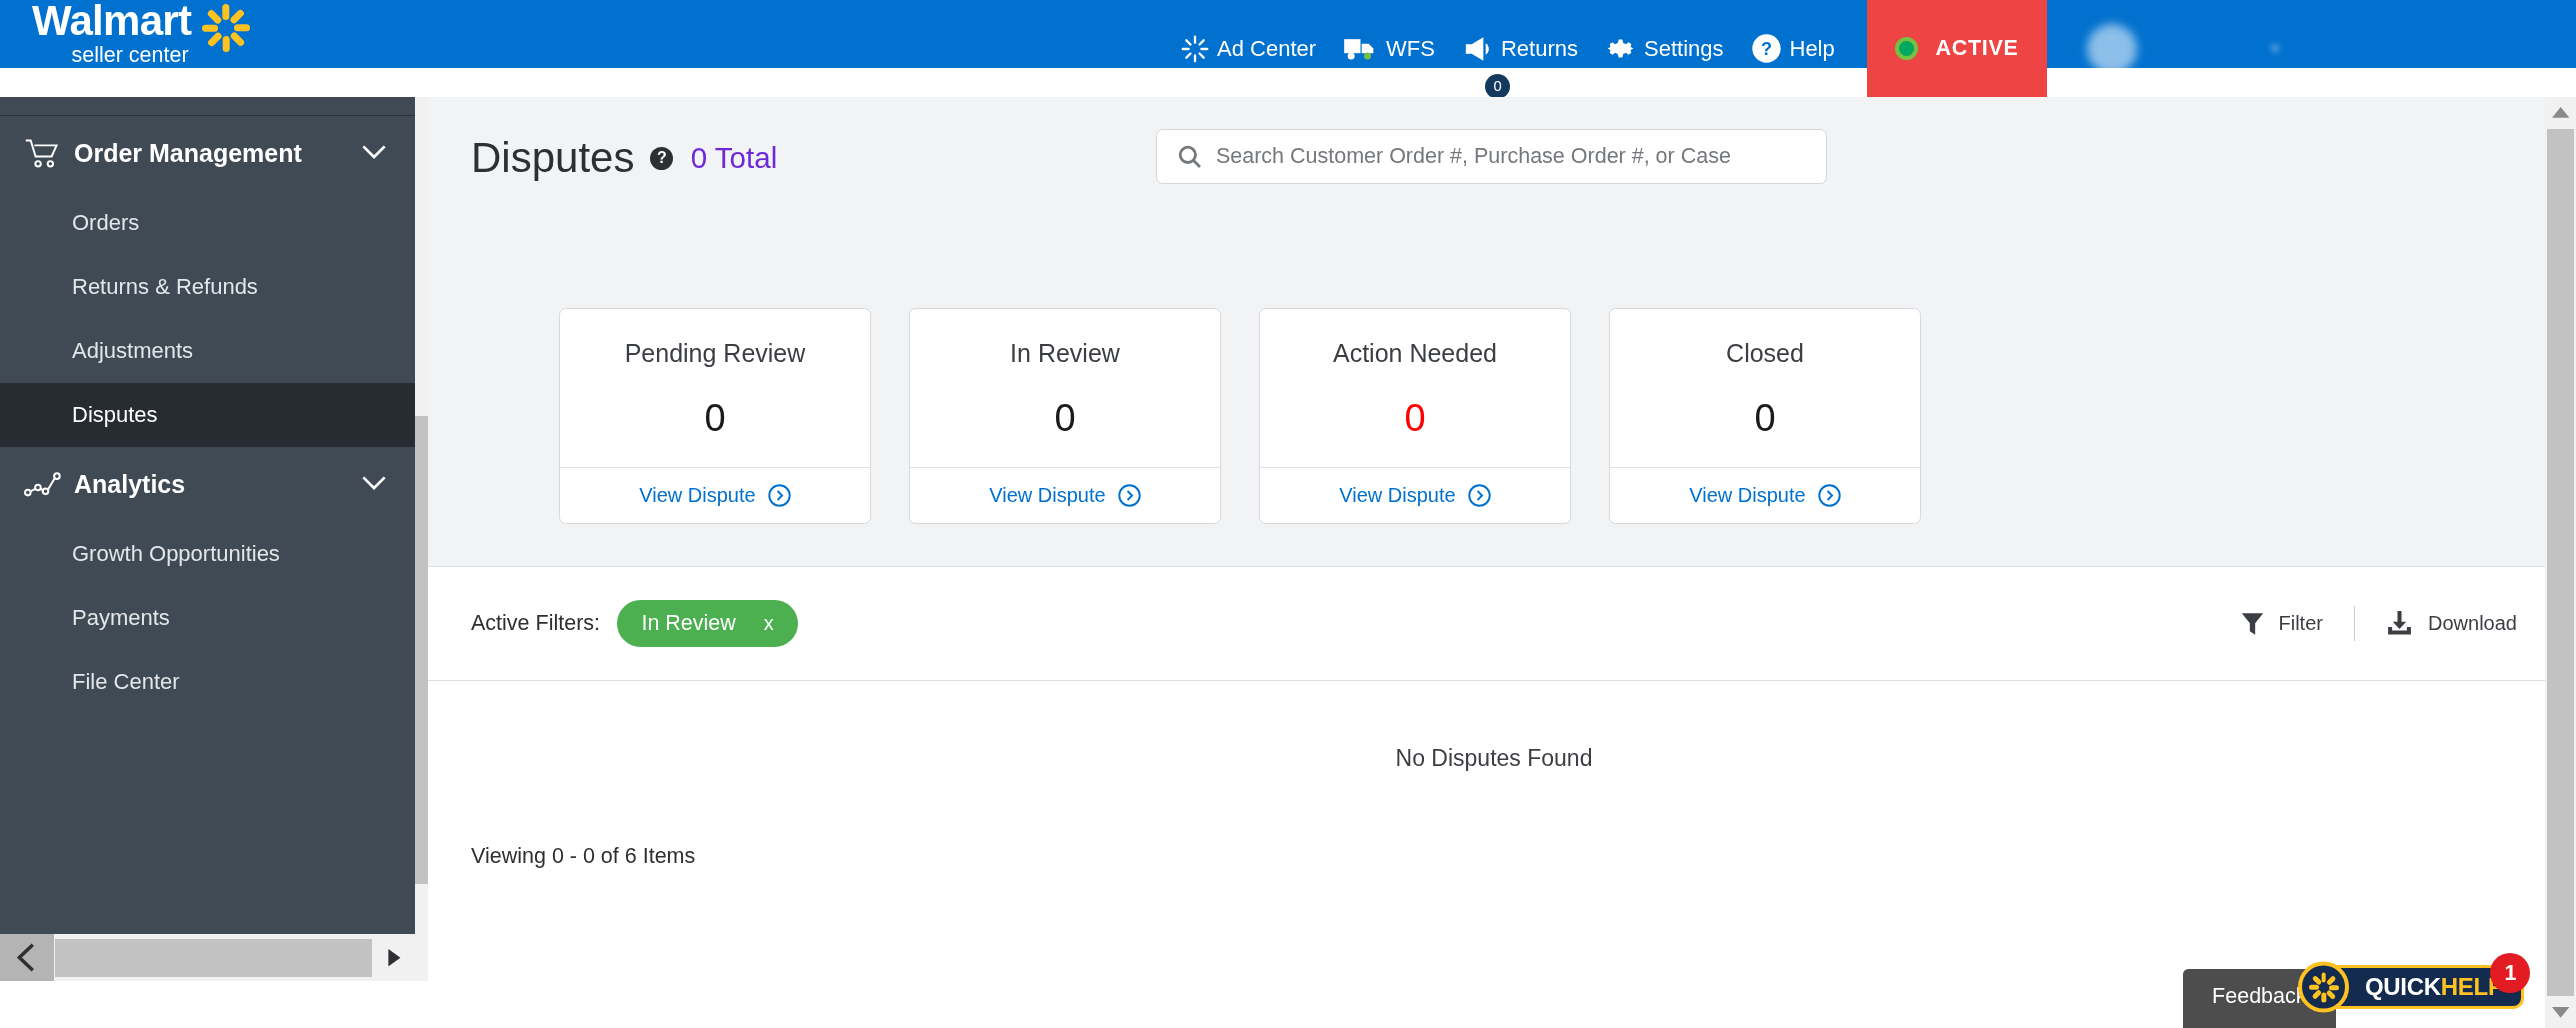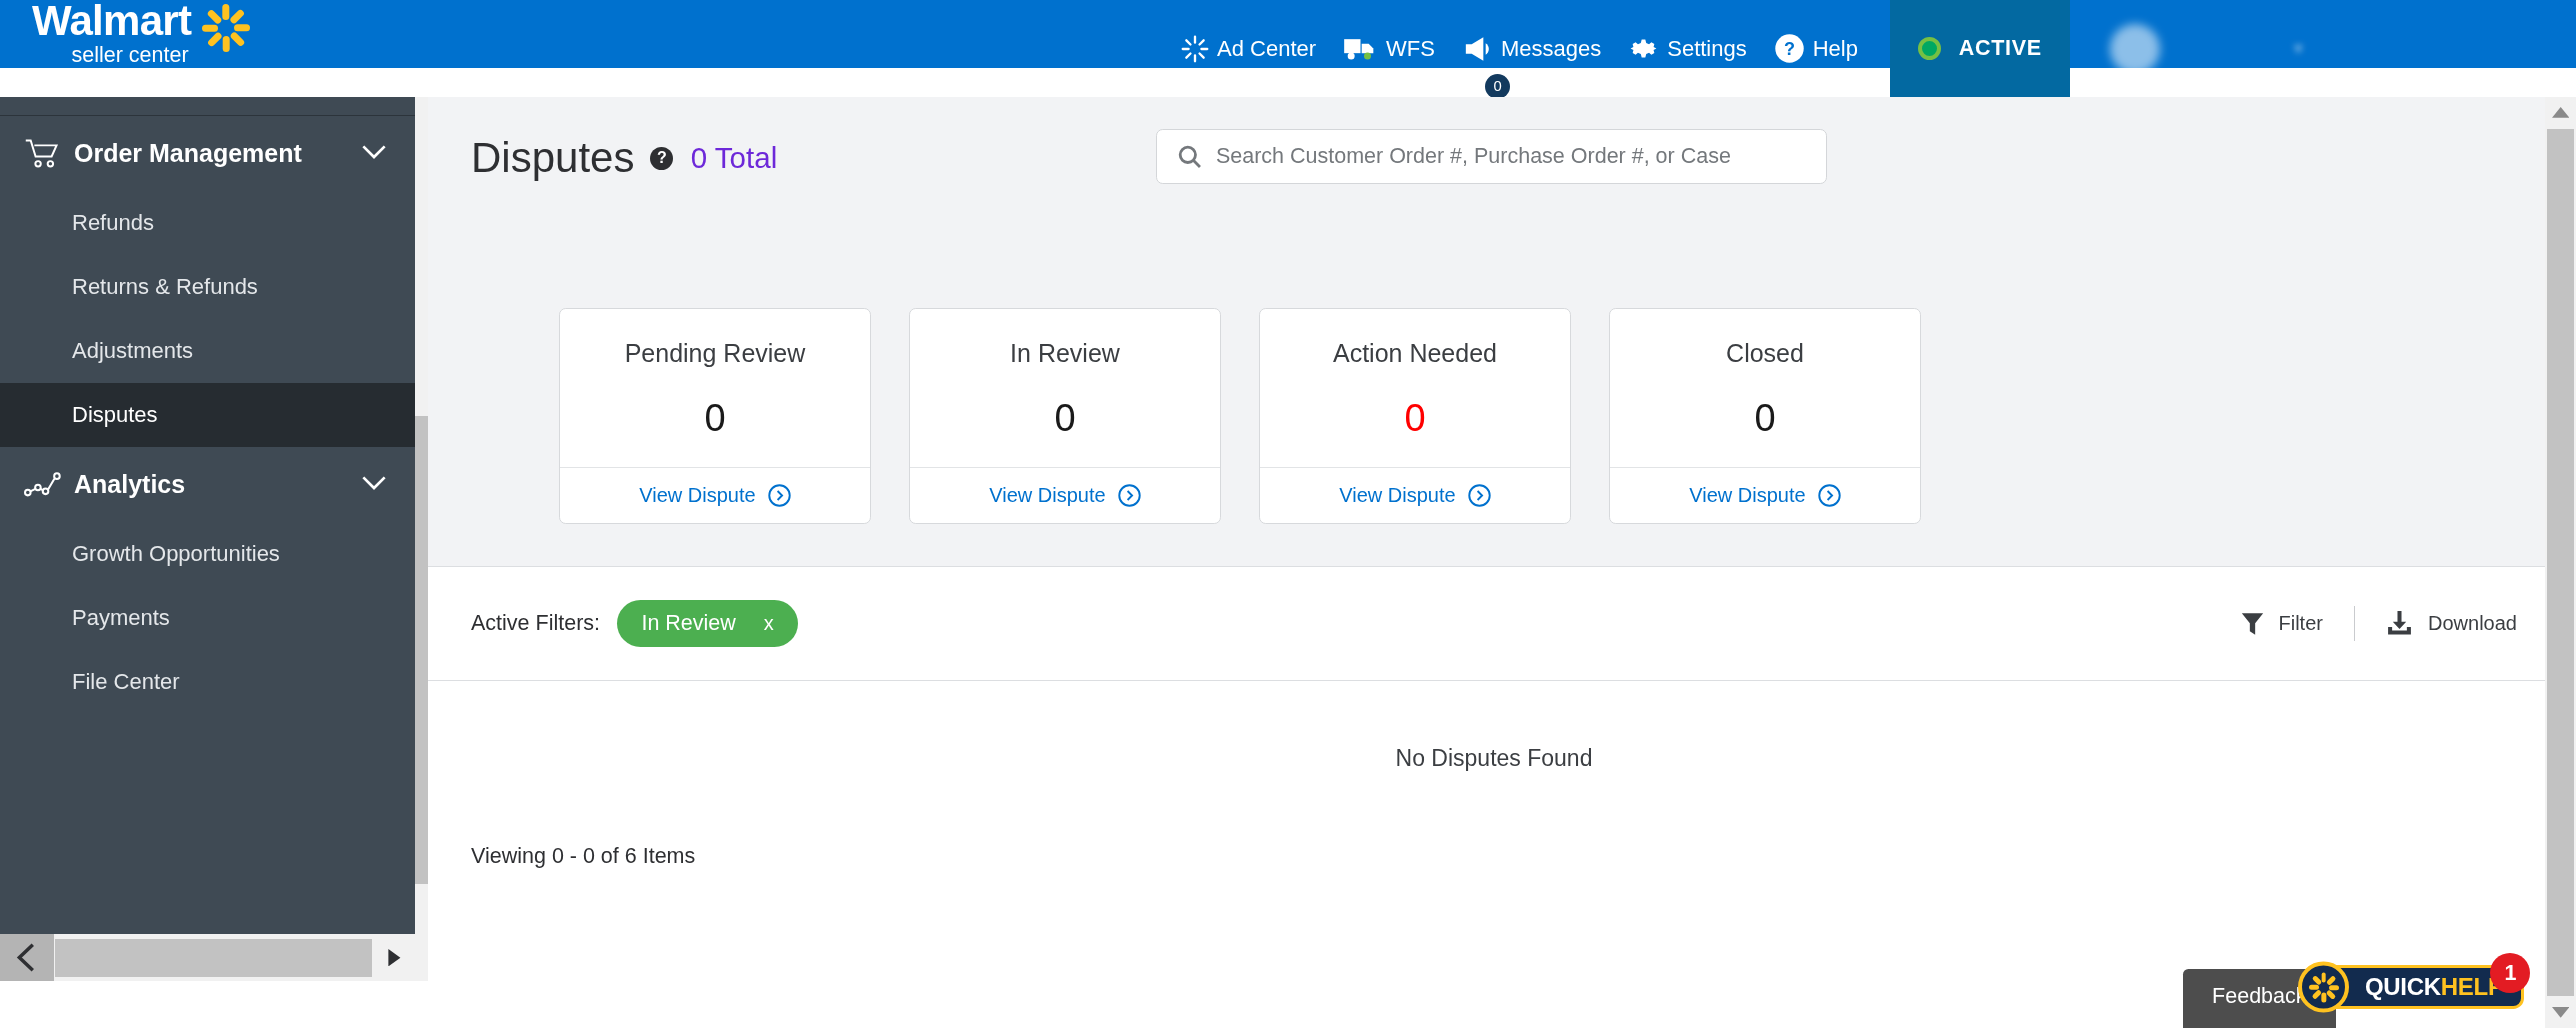--- a/index.html
+++ b/index.html
@@ -55,21 +55,21 @@
   .nav-label { white-space: nowrap; }
 
   .msg-badge {
     position: absolute; left: 23px; top: 39px;
     background: #133A5E; color: #fff; border-radius: 50%;
     width: 25.5px; height: 25.5px; font-size: 14.8px;
     display: flex; align-items: center; justify-content: center;
   }
 
   .active-chip {
-    height: 97px; background: #0369a1; display: flex; align-items: center;
+    height: 97px; background: #ef4444; display: flex; align-items: center;
     padding: 0 28px; margin-left: 5.4px;
   }
   .active-dot {
     width: 23px; height: 23px; border-radius: 50%;
     background: #00A862; border: 4px solid #76C043; margin-right: 17.4px;
   }
   .active-label { color: #fff; font-size: 21.5px; font-weight: bold; letter-spacing: 0.7px; }
 
   .user-area {
     display: flex; align-items: center; margin-left: 40px;
@@ -335,21 +335,21 @@
       </div>
 
       <div class="nav-item">
         <span class="ico">
           <svg width="31" height="28" viewBox="0 0 26 24">
             <path fill="#ffffff" d="M3 8h5l10-6v20L8 16H3z"></path>
             <path fill="#ffffff" d="M20 7a6 6 0 010 10z"></path>
           </svg>
         </span>
         <span class="msg-badge">0</span>
-        <span class="nav-label">Messages</span>
+        <span class="nav-label">Returns</span>
       </div>
 
       <div class="nav-item">
         <span class="ico">
           <svg width="31" height="31" viewBox="0 0 24 24">
             <path fill="#ffffff" d="M12 8a4 4 0 100 8 4 4 0 000-8zm10 4l-2.2-1.1.6-2.4-2.3-1.3-1.8 1.6-2.2-1L13.4 5h-2.8l-.7 2.8-2.2 1-1.8-1.6L3.6 8.5l.6 2.4L2 12l2.2 1.1-.6 2.4 2.3 1.3 1.8-1.6 2.2 1 .7 2.8h2.8l.7-2.8 2.2-1 1.8 1.6 2.3-1.3-.6-2.4z"></path>
           </svg>
         </span>
         <span class="nav-label">Settings</span>
       </div>
@@ -389,21 +389,21 @@
           <circle cx="21" cy="21" r="2.2"></circle>
         </svg>
       </span>
       <span class="sb-section-label">Order Management</span>
       <span class="sb-chevron">
         <svg width="24" height="14.8" viewBox="0 0 18 11" fill="none" stroke="#ffffff" stroke-width="2">
             <path d="M1 1l8 8 8-8"></path>
           </svg>
       </span>
     </div>
-    <div class="sb-item">Refunds</div>
+    <div class="sb-item">Orders</div>
     <div class="sb-item">Returns &amp; Refunds</div>
     <div class="sb-item">Adjustments</div>
     <div class="sb-item active">Disputes</div>
 
     <div class="sb-section">
       <span class="sb-ico">
         <svg width="38" height="28" viewBox="0 0 30 22" fill="none" stroke="#ffffff" stroke-width="1.6">
           <circle cx="3" cy="17" r="2.2"></circle>
             <circle cx="11" cy="13" r="2.2"></circle>
           <circle cx="17" cy="16" r="2.2"></circle>

